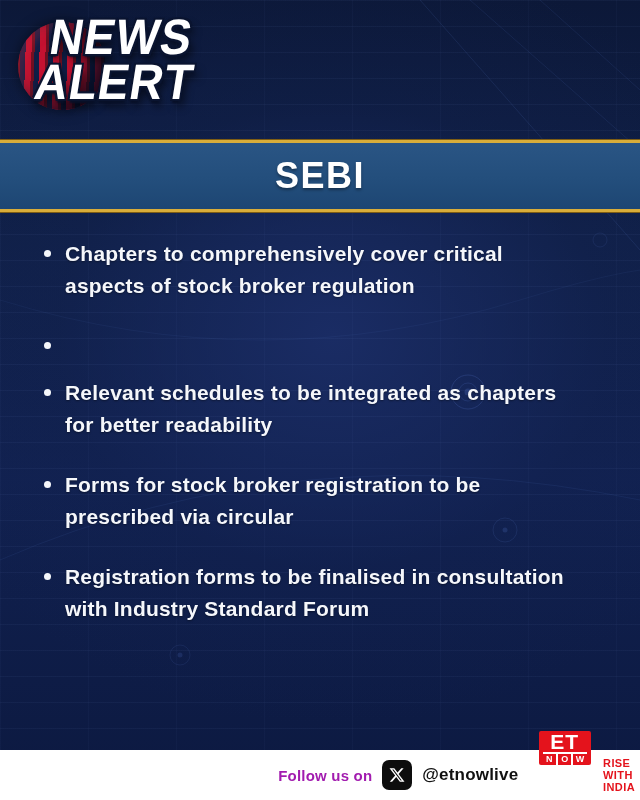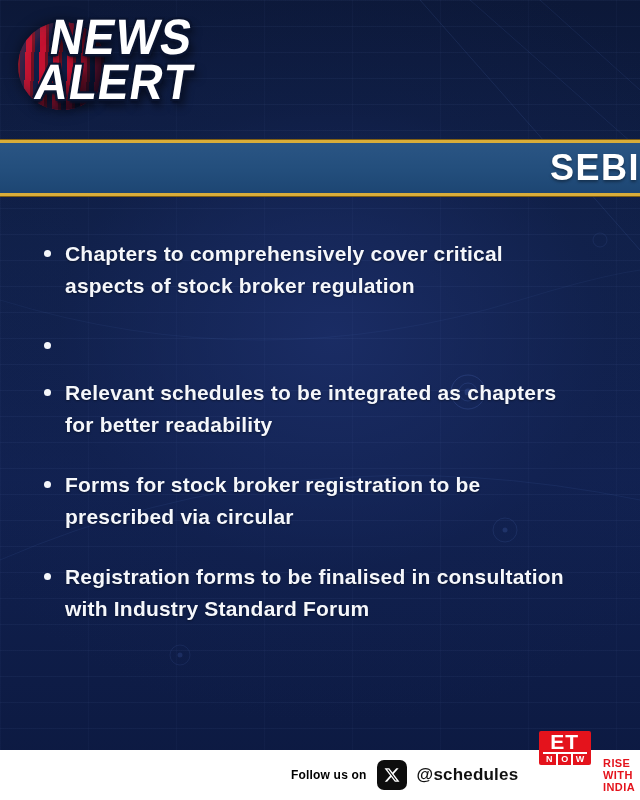--- a/index.html
+++ b/index.html
@@ -30,25 +30,25 @@
     position:absolute;left:32px;top:10px;z-index:1;
     color:#fff;font-weight:bold;font-size:46px;line-height:42px;letter-spacing:1px;
     transform:skewX(-9deg) scaleY(1.08);transform-origin:left top;
     text-shadow:
       2px 2px 0 #0a1430,-2px -2px 0 #0a1430,2px -2px 0 #0a1430,-2px 2px 0 #0a1430,
       0 3px 2px #081028, 4px 6px 8px rgba(0,0,0,.65);
   }
   .logo-text .l2{margin-left:-8px;}
   
   .band{
-    position:absolute;top:140px;left:0;right:0;height:56px;z-index:2;
+    position:absolute;top:140px;left:0;right:0;height:72px;z-index:2;
     background:linear-gradient(180deg,#2a5584 0%, #234e7c 55%, #1d4673 100%);
     border-top:3px solid #d9ad3a;border-bottom:3px solid #d9ad3a;
     box-shadow:0 -1px 0 #7e5d14, 0 1px 0 #7e5d14;
-    display:flex;align-items:center;justify-content:flex-end;box-sizing:border-box;
+    display:flex;align-items:center;justify-content:center;box-sizing:border-box;
   }
   .band h1{
     margin:0;color:#fff;font-size:36px;font-weight:bold;letter-spacing:1.5px;
     text-shadow:0 2px 3px rgba(0,0,0,.35);
   }
   
   .content{position:absolute;top:200px;left:0;right:0;bottom:50px;z-index:2;}
   .bullets{
     list-style:none;margin:0;padding:38px 28px 0 40px;
     display:flex;flex-direction:column;gap:28px;
@@ -58,21 +58,21 @@
   .btext{
     color:#f5f7fb;font-size:21px;line-height:32px;font-weight:bold;
     letter-spacing:0.2px;white-space:pre-line;
     text-shadow:0 1px 2px rgba(0,0,0,.4);
   }
   
   .footer{
     position:absolute;left:0;right:0;bottom:0;height:50px;background:#ffffff;z-index:3;
     display:flex;align-items:center;justify-content:flex-end;gap:10px;padding:0 2px 0 10px;box-sizing:border-box;
   }
-  .follow-label{color:#000000;font-size:12px;font-weight:bold;letter-spacing:0.2px;}
+  .follow-label{color:#a21caf;font-size:15px;font-weight:bold;letter-spacing:0.2px;}
   .xbox{
     width:30px;height:30px;border-radius:7px;background:#0d0d0d;
     display:flex;align-items:center;justify-content:center;flex:0 0 auto;
   }
   .xbox svg{width:18px;height:18px;display:block;}
   .handle{color:#111;font-size:17px;font-weight:bold;letter-spacing:0.2px;}
   .etnow{display:flex;flex-direction:column;align-items:center;margin-left:10px;flex:0 0 auto;gap:42px;}
   .etbox{
     width:52px;height:34px;background:#e4131c;border-radius:2px;
     display:flex;flex-direction:column;align-items:center;justify-content:center;padding-top:1px;box-sizing:border-box;
@@ -160,21 +160,21 @@
     </ul>
   </main>
 
   <footer class="footer">
     <span class="follow-label">Follow us on</span>
     <span class="xbox">
       <svg viewBox="0 0 24 24" aria-hidden="true">
         <path fill="#ffffff" d="M17.75 3h3.07l-6.71 7.67L22 21h-6.18l-4.84-6.33L5.44 21H2.36l7.18-8.21L2 3h6.34l4.37 5.78L17.75 3zm-1.08 16.2h1.7L7.41 4.71H5.58l11.09 14.49z"></path>
       </svg>
     </span>
-    <span class="handle">@schedules</span>
+    <span class="handle">@etnowlive</span>
 
     <div class="etnow">
       <div class="etbox">
         <div class="et-big">ET</div>
         <div class="now-row">
           <span>N</span>
             <span>O</span>
             <span>W</span>
         </div>
       </div>

